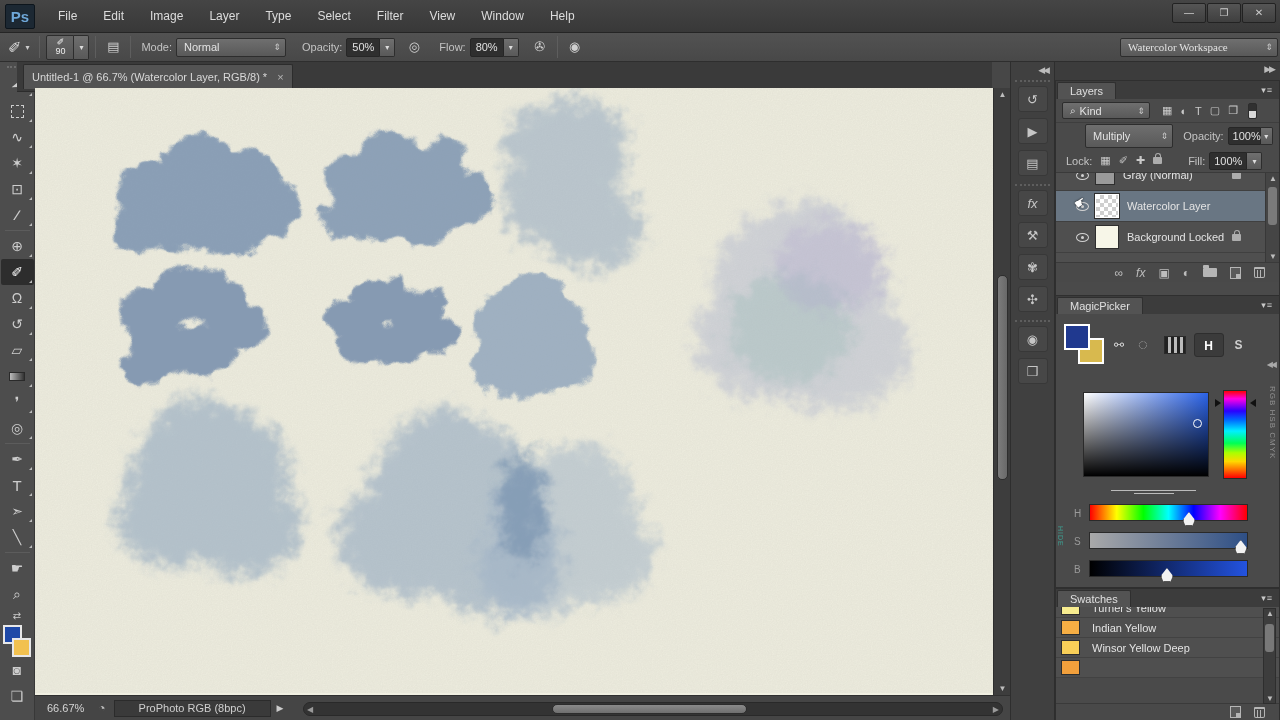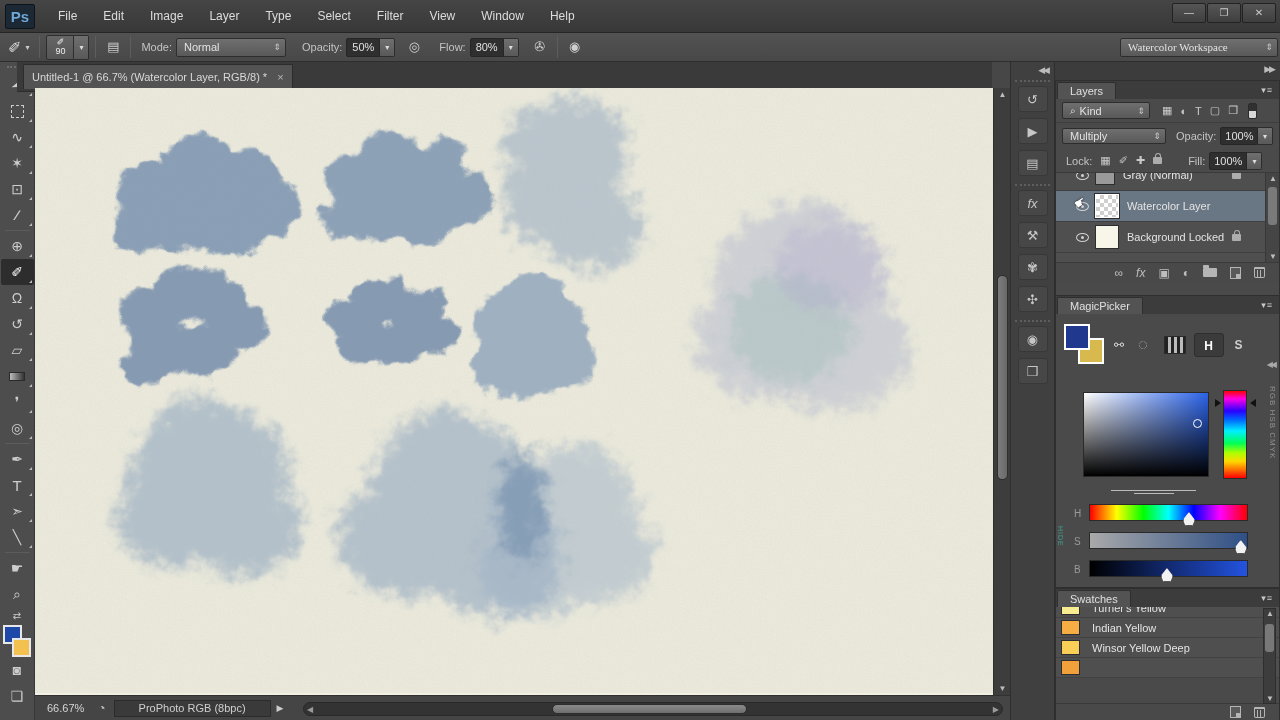--- a/index.html
+++ b/index.html
@@ -504,21 +504,21 @@
           <span class="udarr">⇕</span>
         </div>
         <span class="miniicon" style="margin-left:12px;">▦</span>
         <span class="miniicon">◐</span>
         <span class="miniicon">T</span>
         <span class="miniicon">▢</span>
         <span class="miniicon">❐</span>
         <span class="toggle"></span>
       </div>
       <div class="lrow" style="height:26px;">
-        <div class="dd" style="width:105px;height:16px;">
+        <div class="dd" style="width:105px;height:24px;margin-left:23px;">
           <span>Multiply</span>
           <span class="udarr">⇕</span>
         </div>
         <span class="label" style="margin-left:10px;">Opacity:</span>
         <div class="valbox" style="height:18px;min-width:32px;">100%</div>
         <div class="ddbtn" style="height:18px;">▾</div>
       </div>
       <div class="lrow" style="height:24px; border-bottom:1px solid #3a3a3a;">
         <span class="label">Lock:</span>
         <span class="miniicon">▦</span>

